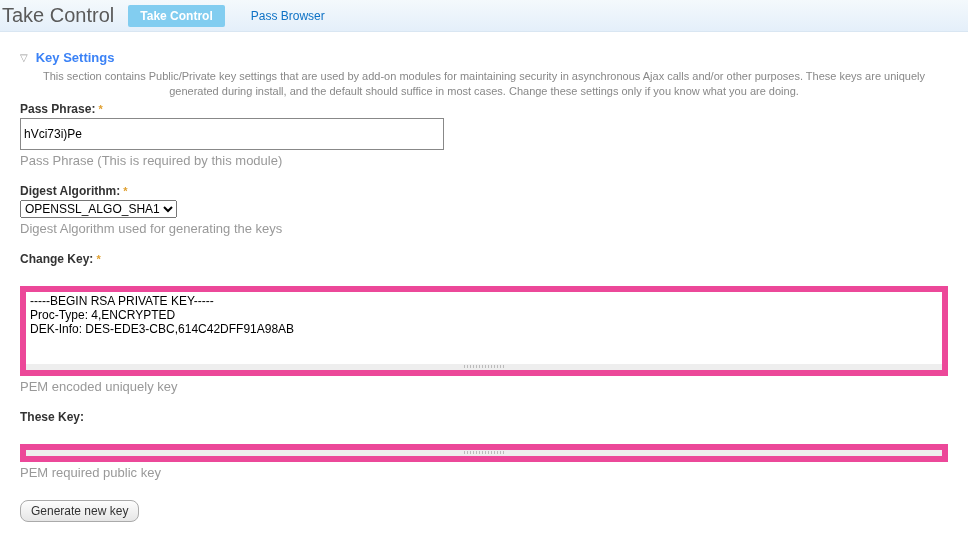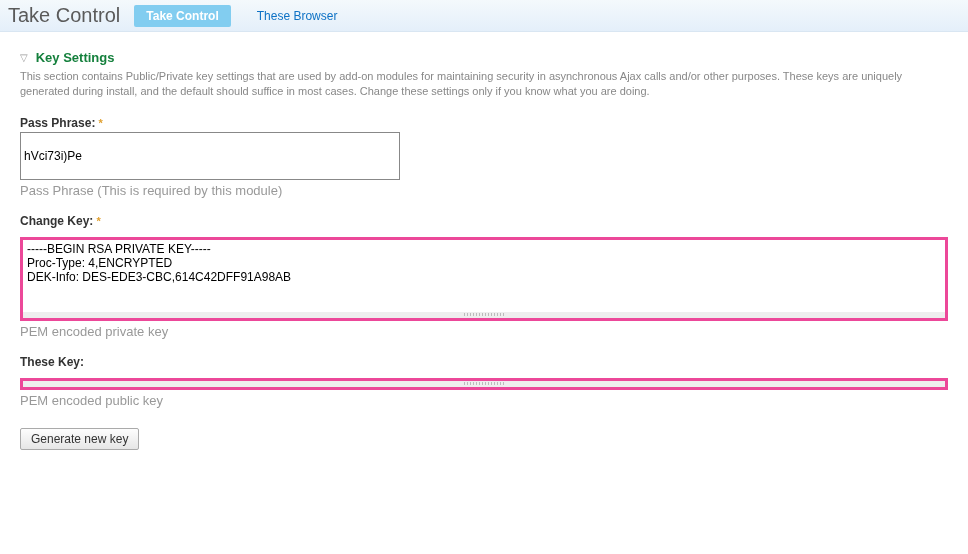--- a/index.html
+++ b/index.html
@@ -1,78 +1,86 @@
 <!DOCTYPE html>
 <html><head>
 <meta charset="utf-8">
 <style>
 * { box-sizing: border-box; margin: 0; padding: 0; }
 body { font-family: Verdana, Arial, sans-serif; font-size: 11px; color: #444; background: #fff; width: 968px; }
-.header-bar { background: linear-gradient(#f4f9fc,#e4effa); padding: 4px 8px; display: flex; align-items: center; gap: 14px; border-bottom:1px solid #d9e6f2; }
+.header-bar { background: linear-gradient(#f4f9fc,#e4effa); padding: 4px 2px; display: flex; align-items: center; gap: 14px; border-bottom:1px solid #d9e6f2; }
 .page-title { font-size: 20px; color: #5a5a5a; font-weight: normal; }
 .tab { padding: 4px 12px; font-size: 12px; color: #0e72c5; cursor: pointer; border-radius:2px; }
 .tab.active { background: #82cdf0; color: #fff; font-weight: bold; }
 .content { padding: 18px 20px; }
 .section-head { display: flex; align-items: center; gap: 8px; margin-bottom: 4px; }
 .triangle { color:#9b9b9b; font-size: 10px; }
-.section-title { color: #15803d; font-size: 13px; font-weight: bold; }
-.section-desc { color: #888; line-height: 1.4; margin-bottom: 16px; }
+.section-title { color: #3b82f6; font-size: 13px; font-weight: bold; }
+.section-desc { color: #888; line-height: 1.4; margin-bottom: 2px; text-align: center; }
 .field-label { font-weight: bold; color: #333; font-size: 12px; text-align: center; }
 .req { color: #e0a030; font-weight: bold; }
-.text-input { width: 380px; font-family: inherit; font-size: 12px; padding: 16px 3px; border:1px solid #888; margin-top:2px; }
+.text-input { width: 424px; font-family: inherit; font-size: 12px; padding: 8px 3px; border:1px solid #888; margin-top:2px; }
 .select-input { font-family: inherit; font-size: 12px; margin-top:2px; }
 .hint { color: #999; font-size: 13px; margin-top: 3px; margin-bottom: 16px; }
-.textarea-wrap { margin-top:9px; border:3px solid #ec4899; }
+.textarea-wrap { margin-top:20px; border:6px solid #ec4899; }
 .key-textarea { width: 100%; height: 70px; border: none; font-family: Verdana,Arial,sans-serif; font-size: 12px; padding: 2px 4px; resize: none; overflow-y: scroll; }
 .resize-handle { background: #eee; height: 6px; display:flex; justify-content:center; align-items:center; }
 .resize-handle::before { content:""; display:block; width:40px; height:3px; background: repeating-linear-gradient(90deg,#bbb 0 1px, transparent 1px 3px); }
-.gen-button { margin-top:4px; padding: 3px 10px; font-family:inherit; font-size:12px; background: linear-gradient(#fdfdfd,#e6e6e6); border:1px solid #aaa; border-radius:2px; cursor:pointer; color:#333; }
+.gen-button { margin-top:4px; padding: 3px 10px; font-family:inherit; font-size:12px; background: linear-gradient(#fdfdfd,#e6e6e6); border:1px solid #aaa; border-radius:8px; cursor:pointer; color:#333; }
 .field-block{ margin-bottom:0; }
 </style>
 </head>
 <body>
 
 <div class="header-bar">
   <span class="page-title">Take Control</span>
   <span class="tab active">Take Control</span>
-  <span class="tab">These Browser</span>
+  <span class="tab">Pass Browser</span>
 </div>
 
 <div class="content">
 
   <div class="section-head">
     <span class="triangle">▽</span>
     <span class="section-title">Key Settings</span>
   </div>
   <div class="section-desc">This section contains Public/Private key settings that are used by add-on modules for maintaining security in asynchronous Ajax calls and/or other purposes. These keys are uniquely generated during install, and the default should suffice in most cases. Change these settings only if you know what you are doing.</div>
 
   <div class="field-block">
     <span class="field-label">Pass Phrase:</span>
     <span class="req">*</span><br>
     <input type="text" class="text-input" value="hVci73i)Pe" style="">
     <div class="hint">Pass Phrase (This is required by this module)</div>
   </div>
 
+  <div class="field-block">
+    <span class="field-label">Digest Algorithm:</span>
+    <span class="req">*</span><br>
+    <select class="select-input">
+      <option>OPENSSL_ALGO_SHA1</option>
+    </select>
+    <div class="hint">Digest Algorithm used for generating the keys</div>
+  </div>
 
   <div class="field-block">
     <span class="field-label">Change Key:</span>
     <span class="req">*</span>
     <div class="textarea-wrap">
       <textarea class="key-textarea" style="">-----BEGIN RSA PRIVATE KEY-----
 Proc-Type: 4,ENCRYPTED
 DEK-Info: DES-EDE3-CBC,614C42DFF91A98AB
 </textarea>
       <div class="resize-handle"></div>
     </div>
-    <div class="hint">PEM encoded private key</div>
+    <div class="hint">PEM encoded uniquely key</div>
   </div>
 
   <div class="field-block">
     <span class="field-label">These Key:</span>
     <div class="textarea-wrap">
       <div class="resize-handle"></div>
     </div>
-    <div class="hint">PEM encoded public key</div>
+    <div class="hint">PEM required public key</div>
   </div>
 
   <button class="gen-button">Generate new key</button>
 
 </div>
 
 </body></html>

